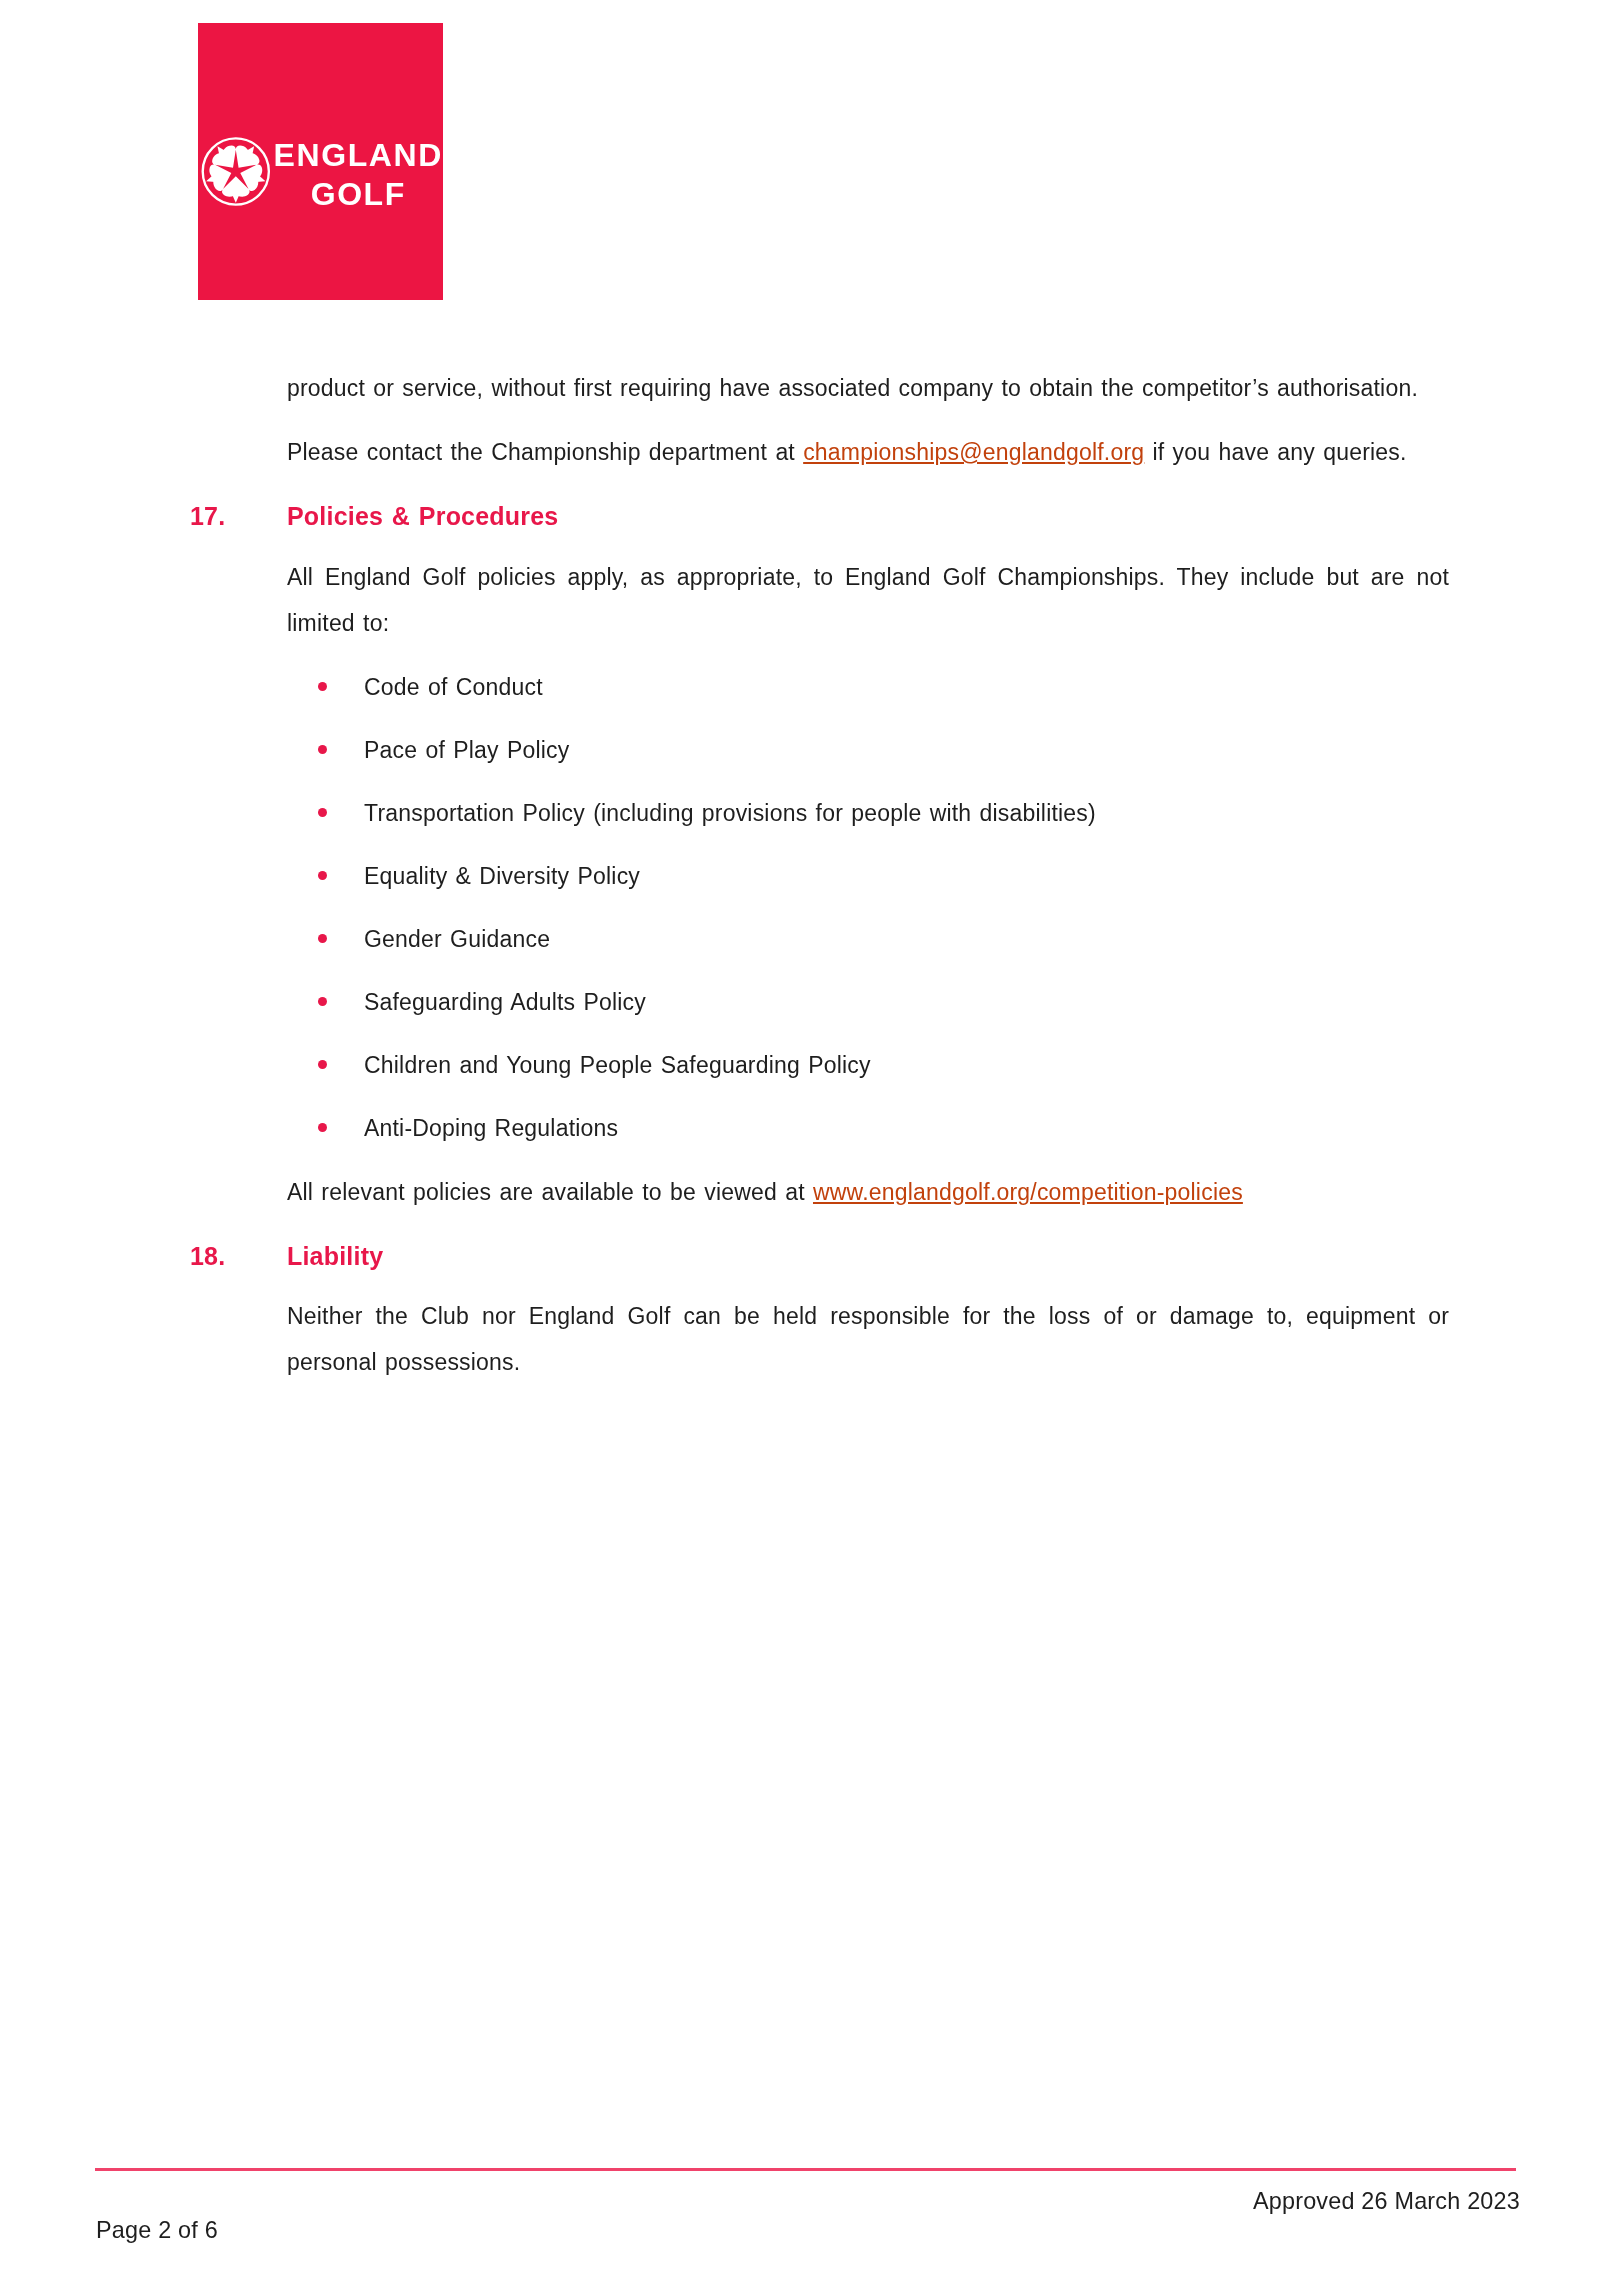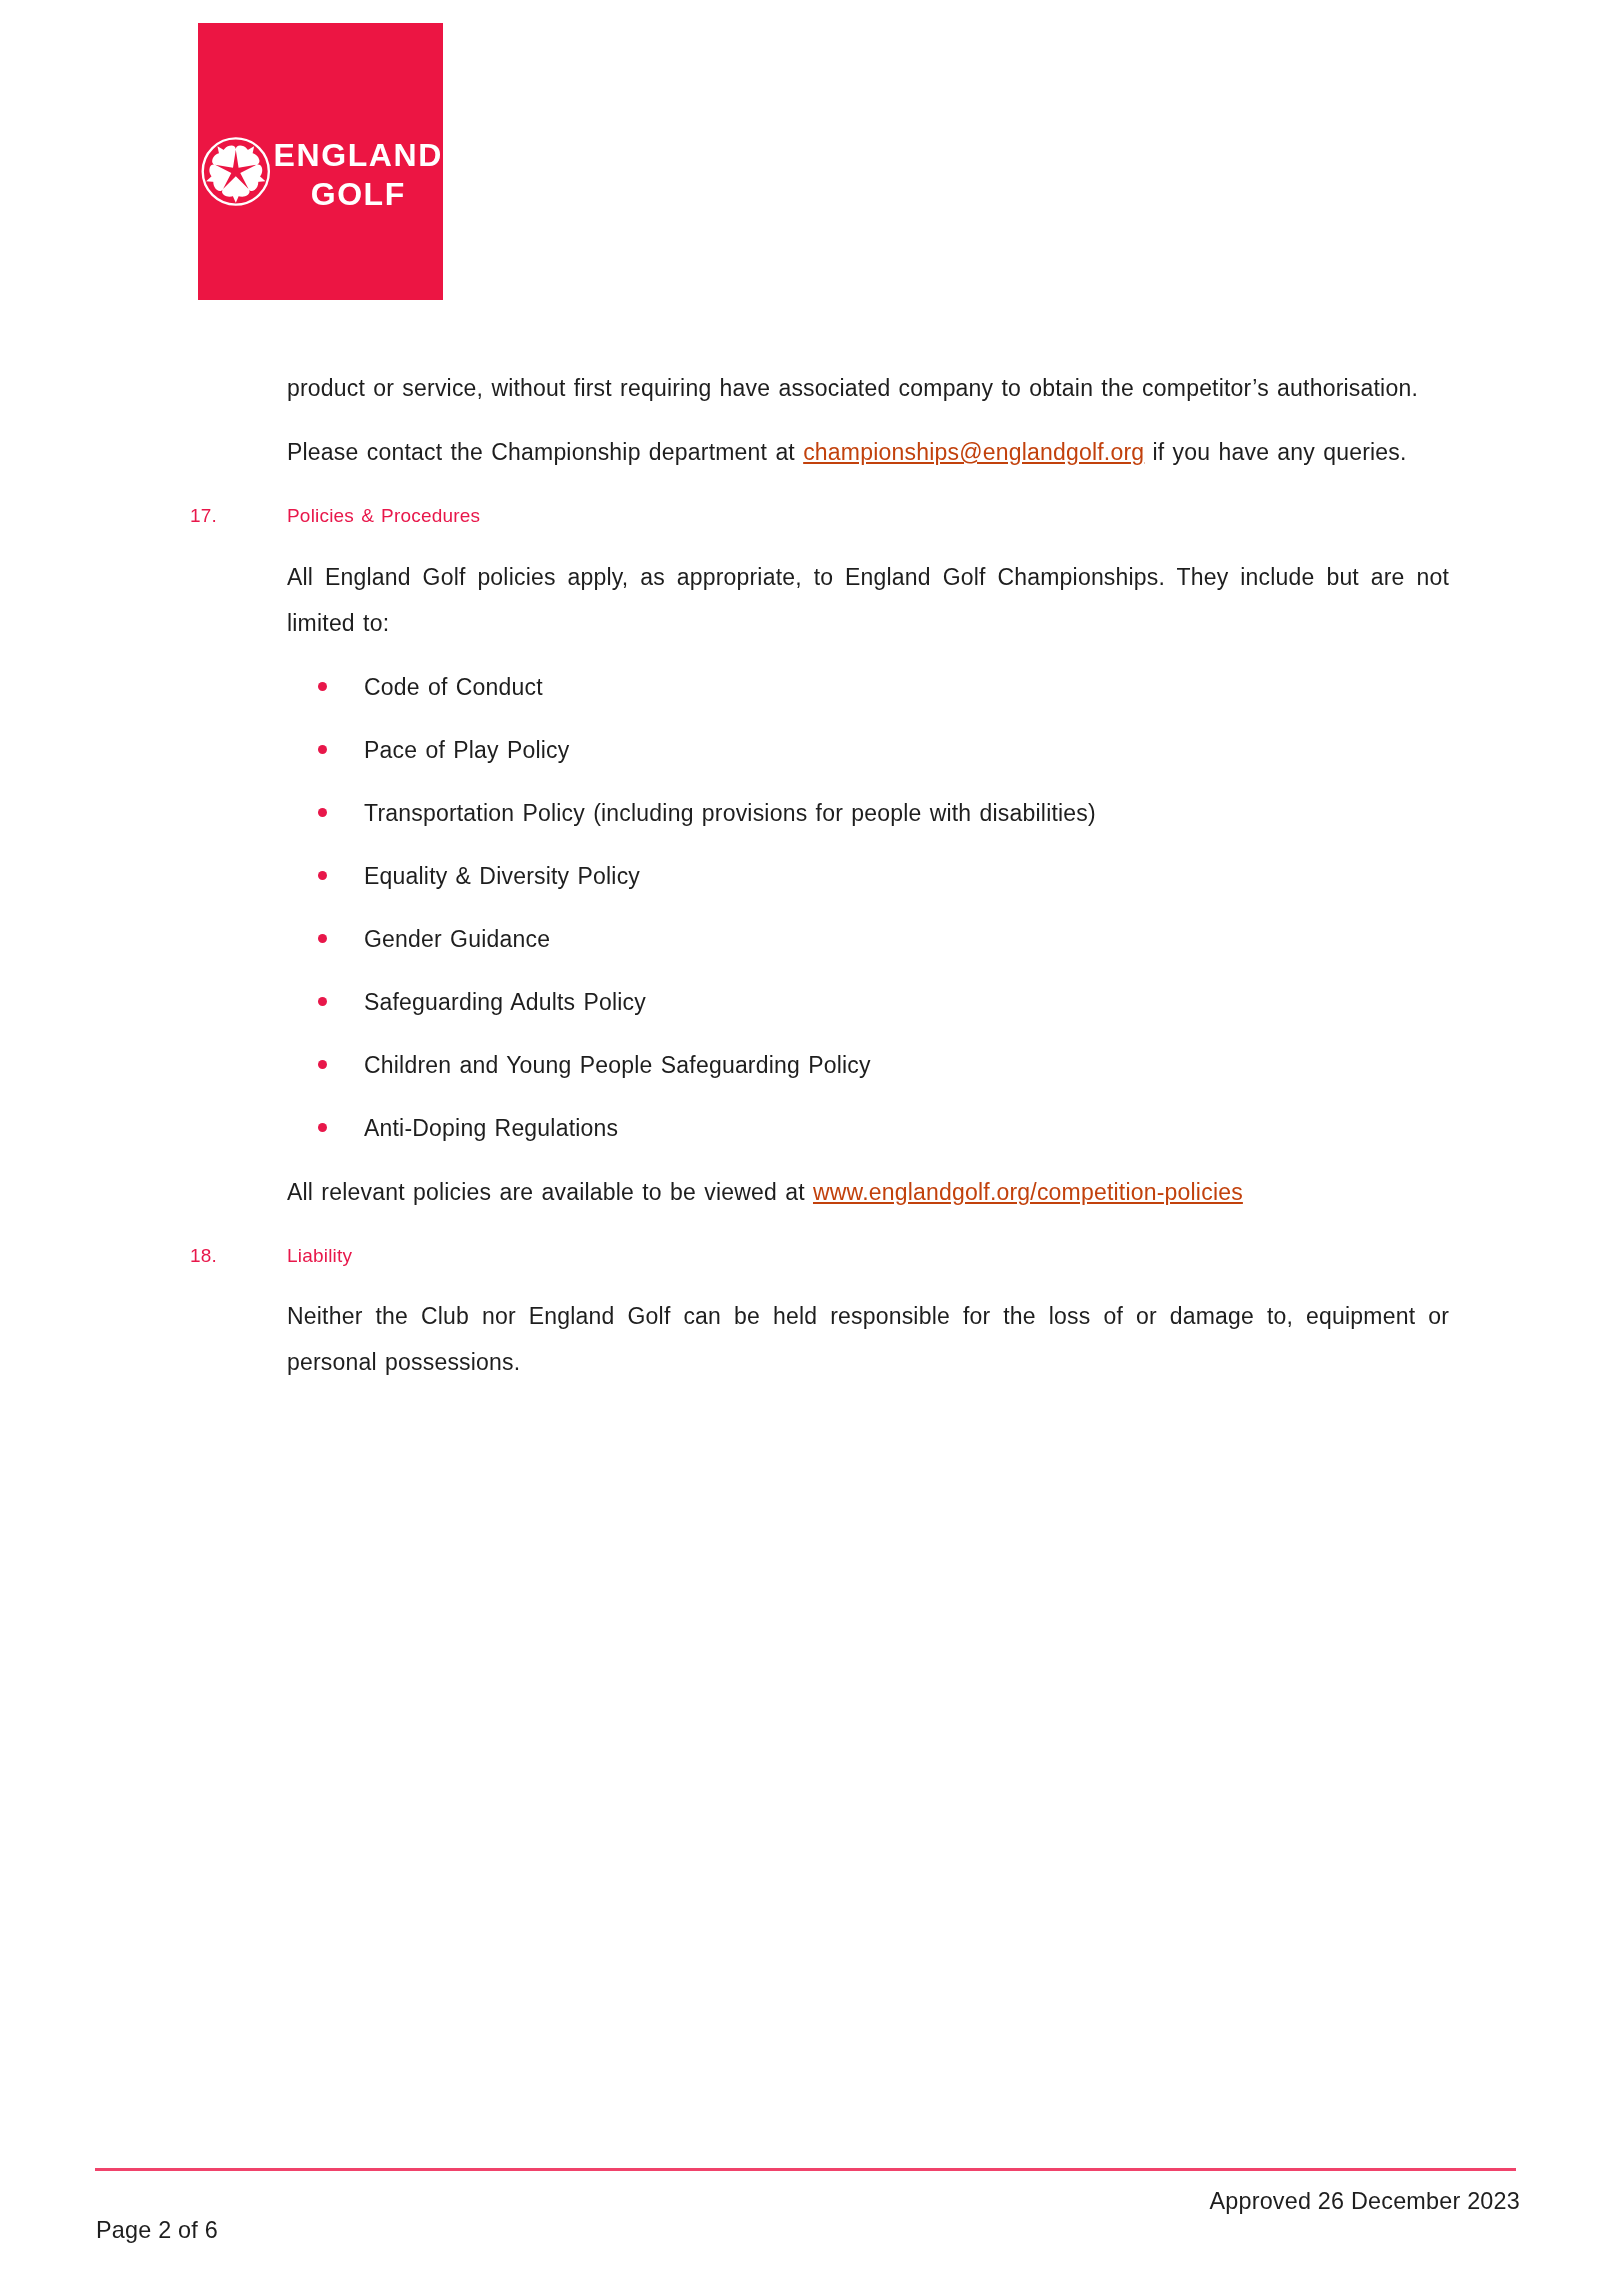--- a/index.html
+++ b/index.html
@@ -49,23 +49,23 @@
     text-align: justify;
   }
   a.doc-link {
     color: #c2410c;
     text-decoration: underline;
     cursor: pointer;
   }
   h2.sec-heading {
     position: relative;
     margin: 0 0 14.6px 0;
-    font-size: 19px;
+    font-size: 25px;
     line-height: 46px;
-    font-weight: 400;
+    font-weight: 700;
     color: #E8174A;
     letter-spacing: 0.2px;
   }
   h2.sec-heading .sec-num {
     position: absolute;
     left: -97px; top: 0;
   }
   ul.policy-list {
     list-style: none;
     margin: 0 0 18px 0;
@@ -174,17 +174,17 @@
       <span>Liability</span>
     </h2>
 
     <p>
       <span>Neither the Club nor England Golf can be held responsible for the loss of or damage to, equipment or personal possessions.</span>
     </p>
 
   </div>
 
   <div class="footer-rule"></div>
-  <div class="footer-approved">Approved 26 December 2023</div>
+  <div class="footer-approved">Approved 26 March 2023</div>
   <div class="footer-page">Page 2 of 6</div>
 
 </div>
 
 
 </body></html>

